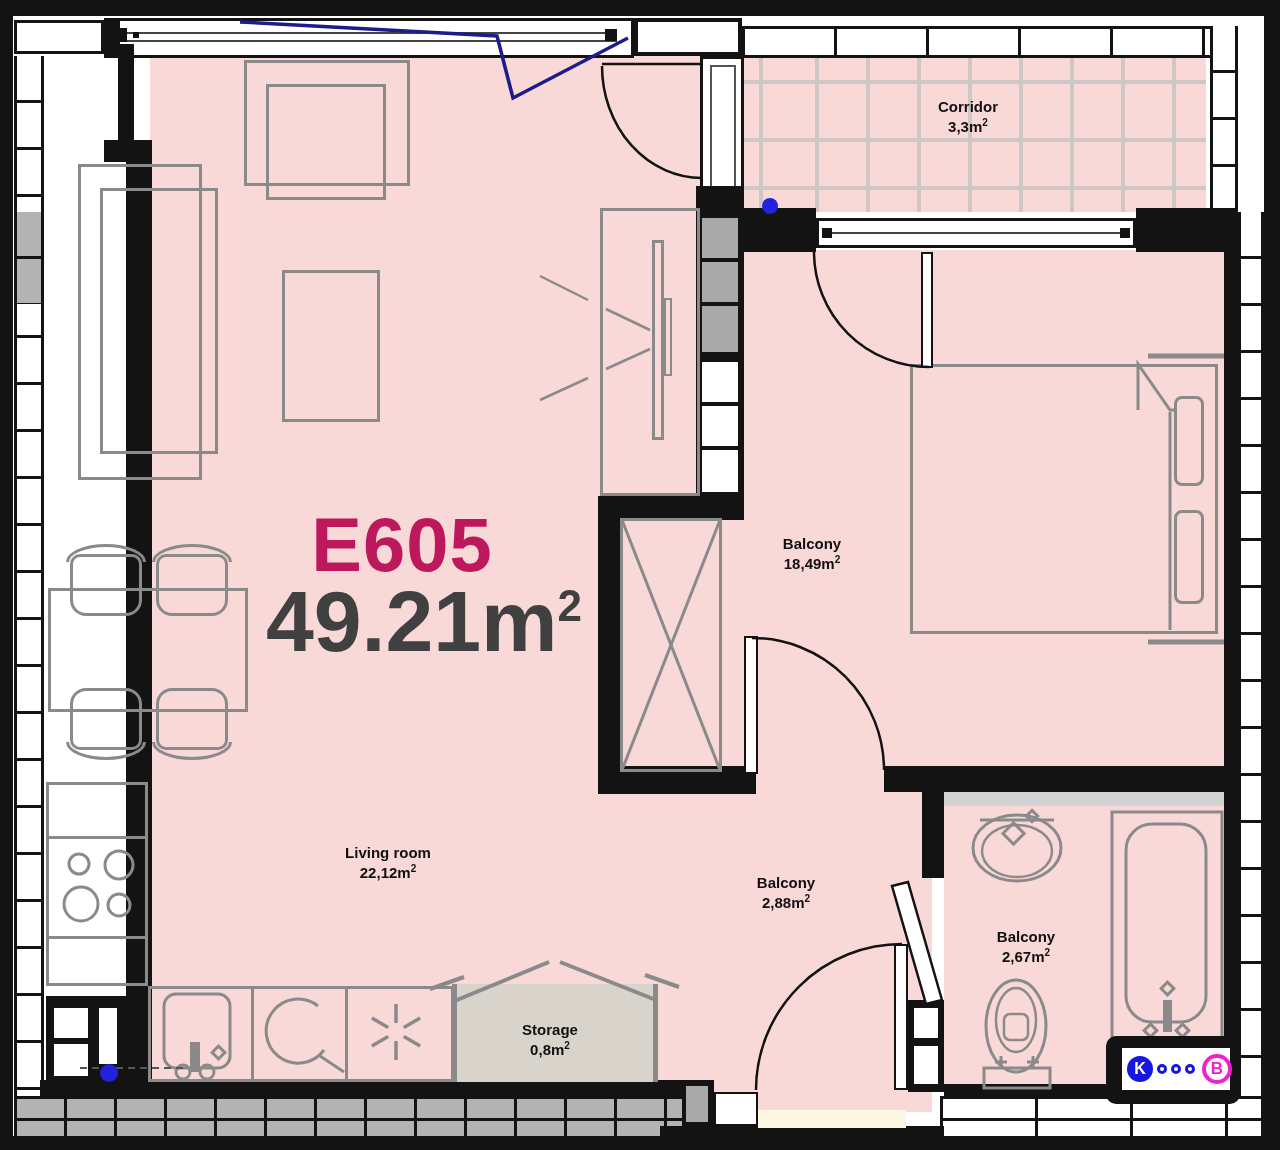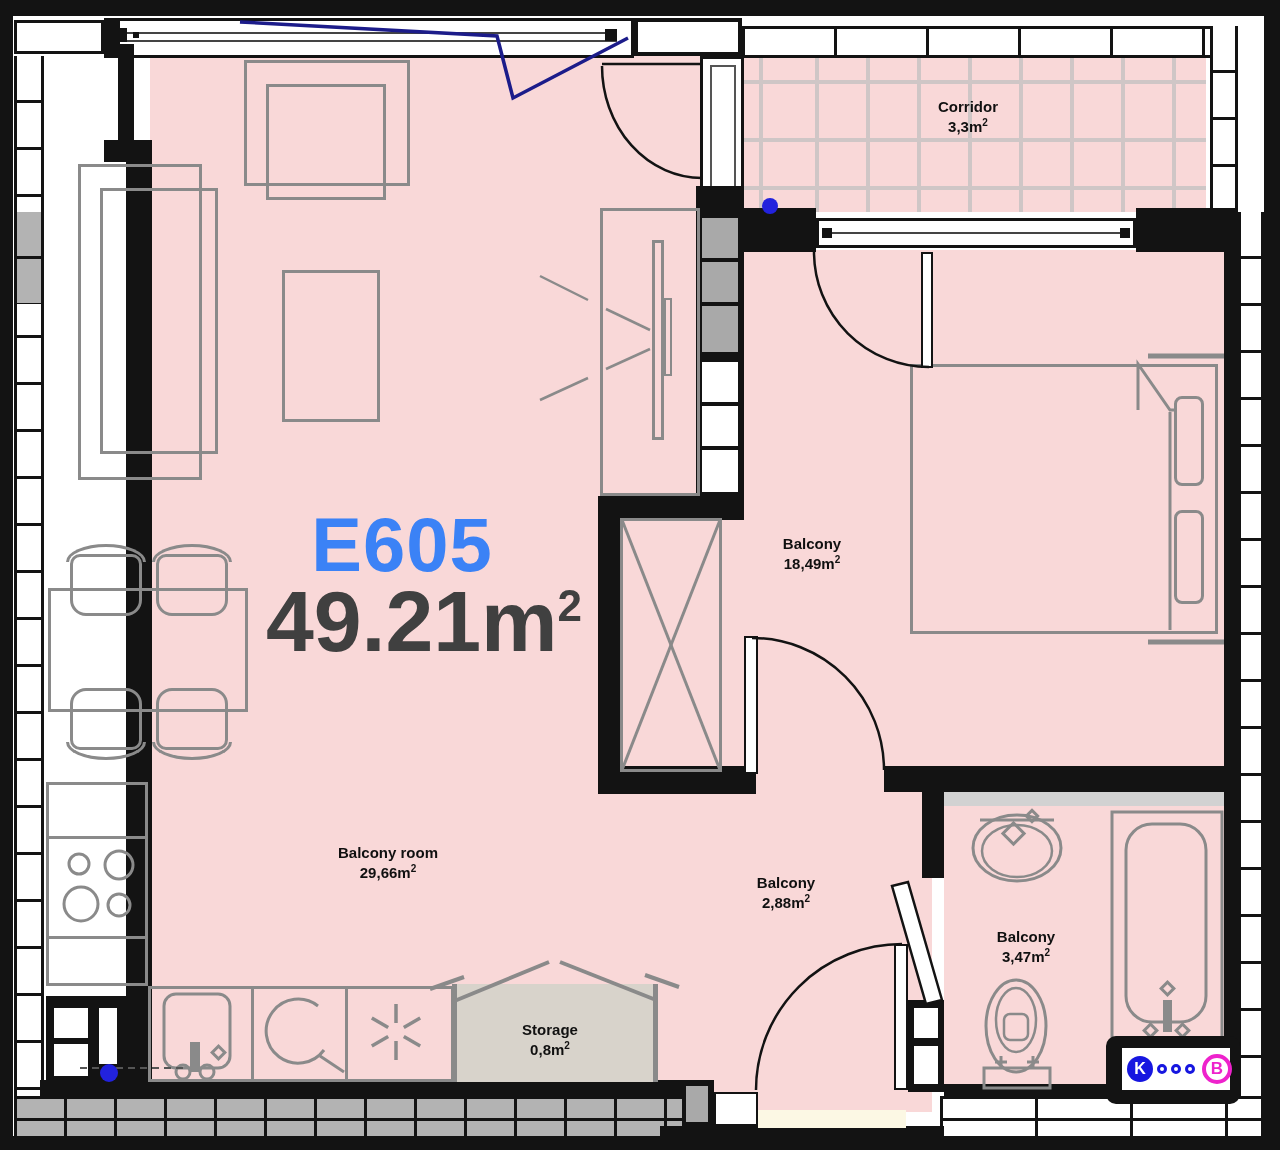--- a/index.html
+++ b/index.html
@@ -24,21 +24,21 @@
                       repeating-linear-gradient(to bottom,transparent 0 19px,#131313 19px 22px);
      border:3px solid #131313;box-sizing:border-box;}
   .bricks.white{background-color:#ffffff;
      background-image:repeating-linear-gradient(to right,transparent 0 92px,#131313 92px 95px),
                       repeating-linear-gradient(to bottom,transparent 0 19px,#131313 19px 22px);}
   .leaf{position:absolute;background:#ffffff;border:2px solid #131313;box-sizing:border-box;}
   .room-label{position:absolute;transform:translate(-50%,-50%);text-align:center;font-weight:bold;
       font-size:15px;line-height:1.25;color:#101010;white-space:nowrap;z-index:30;}
   .room-label sup{font-size:10px;}
   .unit-id{position:absolute;left:402px;top:544px;transform:translate(-50%,-50%);font-size:76px;
-      font-weight:bold;color:#3b82f6;z-index:30;letter-spacing:1px;white-space:nowrap;}
+      font-weight:bold;color:#be185d;z-index:30;letter-spacing:1px;white-space:nowrap;}
   .unit-area{position:absolute;left:424px;top:621px;transform:translate(-50%,-50%);font-size:86px;
       font-weight:bold;color:#404040;z-index:30;white-space:nowrap;}
   .unit-area sup{font-size:44px;}
   .cellstack div{position:absolute;left:6px;width:36px;}
   .chair{position:absolute;width:78px;height:76px;}
   .chair-back{position:absolute;left:-4px;top:0;width:80px;height:18px;border:3px solid #8a8a8a;border-bottom:none;
       border-radius:50% 50% 0 0/100% 100% 0 0;box-sizing:border-box;}
   .chair-seat{position:absolute;left:0;top:10px;width:72px;height:62px;border:3px solid #8a8a8a;
       border-radius:10px 10px 16px 16px;box-sizing:border-box;}
   .chair.flip .chair-back{top:auto;bottom:0;border-bottom:3px solid #8a8a8a;border-top:none;
@@ -297,30 +297,30 @@
 
   <div class="room-label" style="left:968px;top:117px;">
     <div>Corridor</div>
     <div><span>3,3m</span><sup>2</sup></div>
   </div>
   <div class="room-label" style="left:812px;top:554px;">
     <div>Balcony</div>
     <div><span>18,49m</span><sup>2</sup></div>
   </div>
   <div class="room-label" style="left:388px;top:863px;">
-    <div>Balcony room</div>
-    <div><span>29,66m</span><sup>2</sup></div>
+    <div>Living room</div>
+    <div><span>22,12m</span><sup>2</sup></div>
   </div>
   <div class="room-label" style="left:786px;top:893px;">
     <div>Balcony</div>
     <div><span>2,88m</span><sup>2</sup></div>
   </div>
   <div class="room-label" style="left:1026px;top:947px;">
     <div>Balcony</div>
-    <div><span>3,47m</span><sup>2</sup></div>
+    <div><span>2,67m</span><sup>2</sup></div>
   </div>
   <div class="room-label" style="left:550px;top:1040px;">
     <div>Storage</div>
     <div><span>0,8m</span><sup>2</sup></div>
   </div>
 
   <div class="frame" style="left:0;top:0;width:1280px;height:16px;"></div>
   <div class="frame" style="left:0;top:0;width:13px;height:1150px;"></div>
   <div class="frame" style="left:1264px;top:0;width:16px;height:1150px;"></div>
   <div class="frame" style="left:0;top:1136px;width:1280px;height:14px;"></div>

